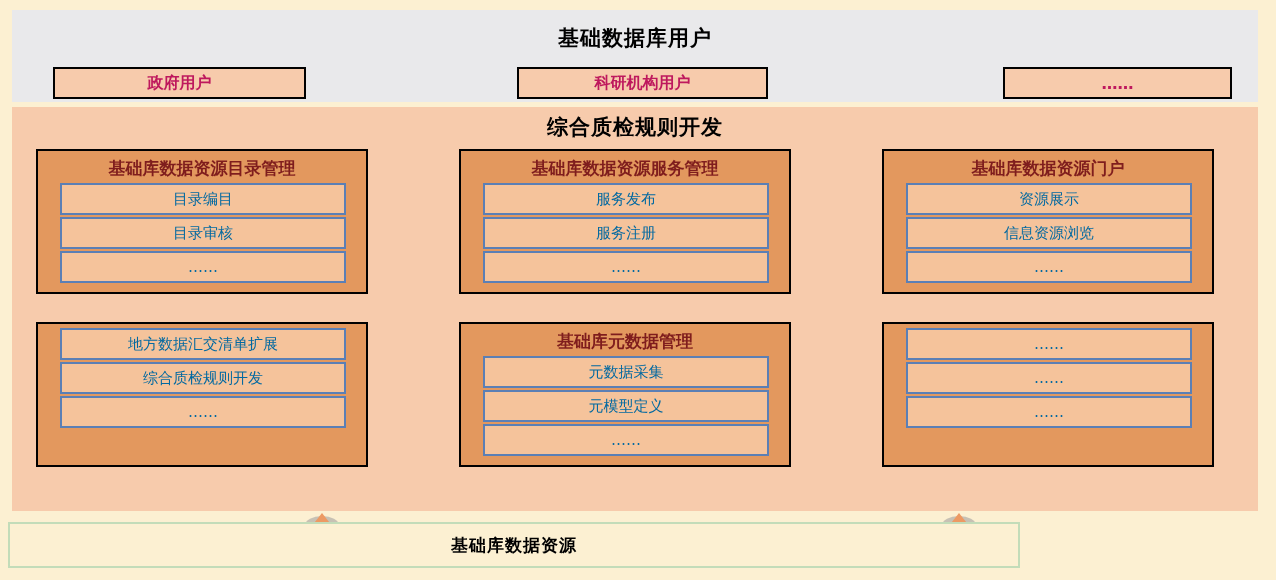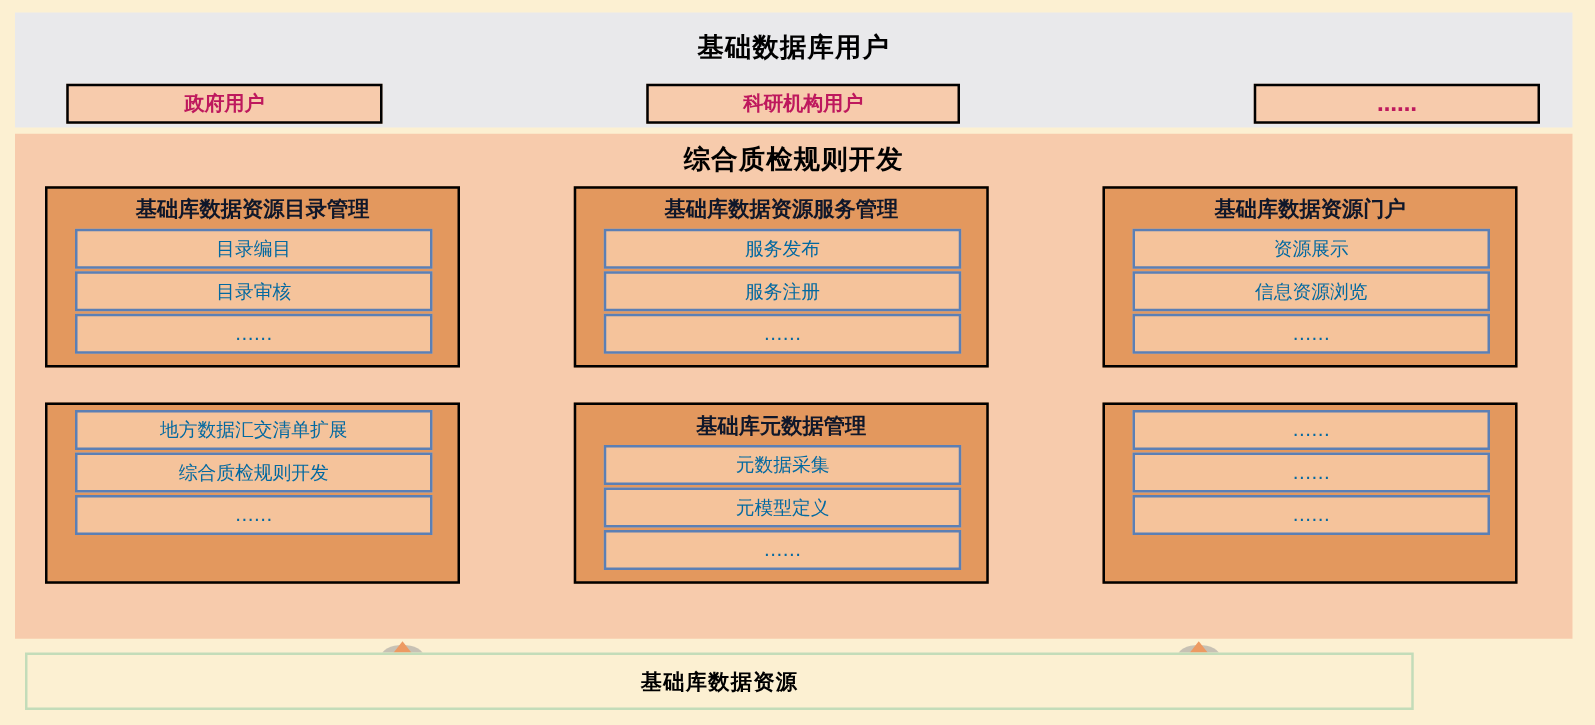--- a/index.html
+++ b/index.html
@@ -93,21 +93,21 @@
     width: 332px;
     background: #E3985E;
     border: 2px solid #000000;
     box-sizing: border-box;
     padding: 4px 8px 9px 8px;
   }
   .module-title {
     text-align: center;
     font-size: 17px;
     font-weight: bold;
-    color: #0f172a;
+    color: #7f1d1d;
     line-height: 26px;
     padding-bottom: 2px;
   }
   .module-items {
     display: flex;
     flex-direction: column;
     gap: 2px;
     padding: 0 12px 0 14px;
   }
   .module-item {
@@ -130,23 +130,23 @@
     height: 22px;
     overflow: hidden;
   }
   .arrow-connector svg { display: block; }
   #arrow-connector-0 { left: 304px; }
   #arrow-connector-1 { left: 941px; }
 
   
   #resources-band {
     position: absolute;
-    left: 20px;
+    left: 8px;
     top: 522px;
-    width: 1111px;
+    width: 1012px;
     height: 46px;
     background: #FCF0D2;
     border: 2px solid #C3DCB9;
     box-sizing: border-box;
     display: flex;
     align-items: center;
     justify-content: center;
     font-family: Liberation Serif, serif;
   }
   #resources-title {

